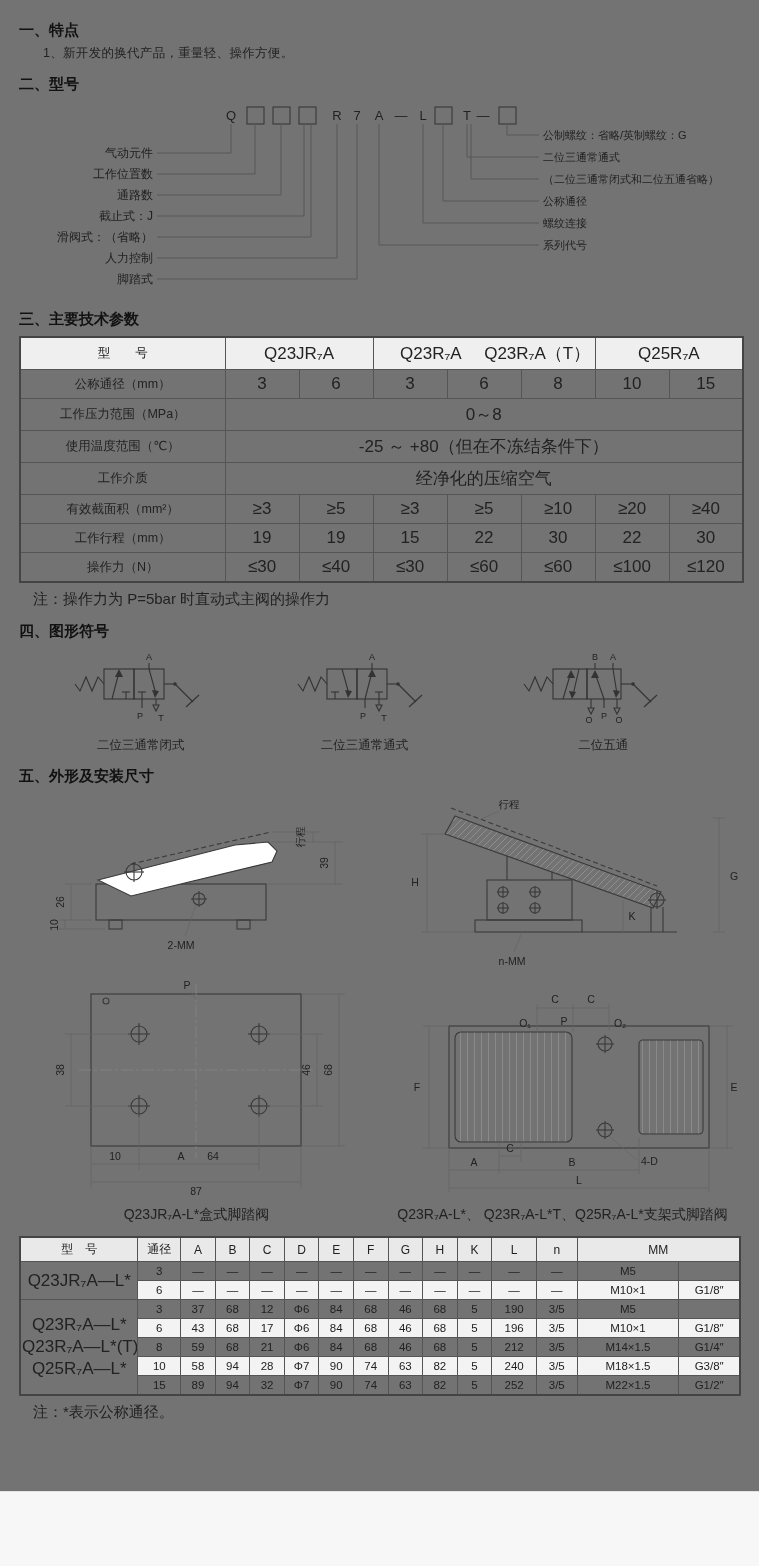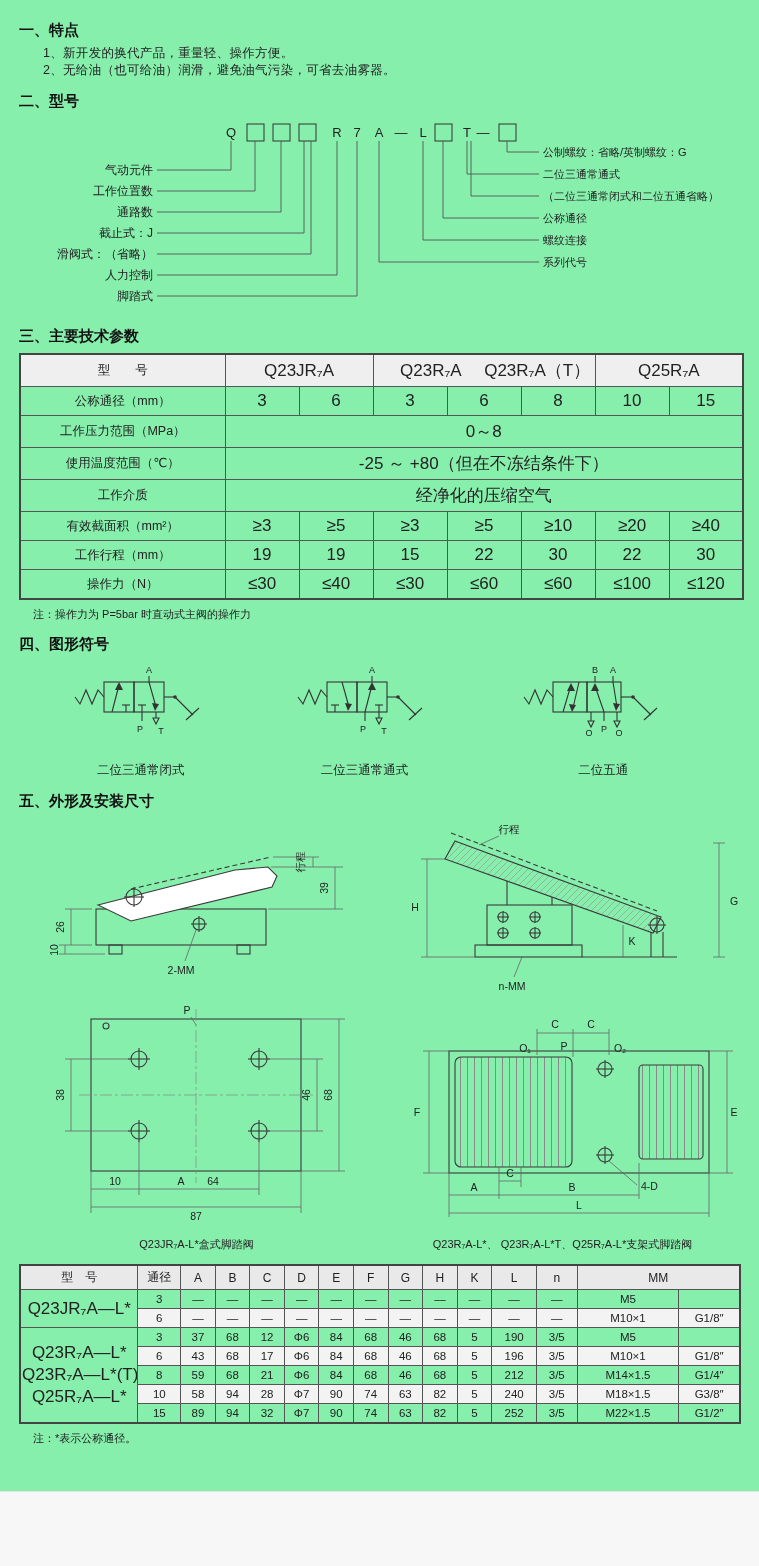--- a/index.html
+++ b/index.html
@@ -1,52 +1,51 @@
 <!DOCTYPE html>
 <html><head>
 <meta charset="utf-8">
 <style>
   html,body{margin:0;padding:0;background:#ffffff;}
   body{font-family:"Liberation Sans","DejaVu Sans",sans-serif;color:#1c1c1c;}
-  .page{position:relative;width:759px;height:1566px;background:#86efac;overflow:hidden;}
+  .page{position:relative;width:759px;height:1566px;background:#737373;overflow:hidden;}
   .content{padding:8px 19px 0 19px;}
   .sec-title{font-size:15px;font-weight:bold;color:#111;margin:13px 0 5px 0;}
   .feature-item{font-size:12.5px;color:#222;margin:0 0 0 24px;letter-spacing:.3px;}
   svg text{fill:#222;}
   .model-svg{display:block;margin-top:2px;}
   table{border-collapse:collapse;table-layout:fixed;border-radius:22px;}
   .param-table{width:721px;margin-top:7px;border:2px solid #444;}
   .param-table td{border:1px solid #555;font-size:17px;text-align:center;padding:4px 2px;color:#222;overflow:hidden;white-space:nowrap;}
   .param-table tr.head td{background:#efefef;}
   .param-table td.lbl{font-size:12.5px;}
   .param-table td.split span{display:inline-block;width:49%;text-align:center;}
-  .note{font-size:11px;color:#222;margin:7px 0 0 14px;}
+  .note{font-size:15px;color:#222;margin:7px 0 0 14px;}
   .symbols-row{display:flex;justify-content:space-around;align-items:flex-end;margin:10px 10px 0 10px;}
   .symbol{text-align:center;}
-  .sym-caption{font-size:12.5px;margin-top:16px;color:#222;}
+  .sym-caption{font-size:12.5px;margin-top:4px;color:#222;}
   .figures-row{display:flex;justify-content:space-between;margin-top:10px;}
   .fig{width:355px;text-align:center;}
-  .fig-caption{font-size:11px;color:#222;margin-top:10px;}
+  .fig-caption{font-size:14px;color:#222;margin-top:4px;}
   .dim-table{width:722px;margin-top:12px;border:2px solid #444;}
   .dim-table th,.dim-table td{border:1px solid #555;font-size:11.5px;font-weight:normal;text-align:center;padding:3px 1px;color:#222;overflow:hidden;white-space:nowrap;}
   .dim-table tr.head th{background:#e9e9e9;font-size:12px;}
   .dim-table tr.alt td{background:#f3f3f3;}
   .dim-table td.group{font-size:17px;}
   .dim-table td.group div{line-height:22px;}
   .footer{position:absolute;left:0;right:0;bottom:0;height:74px;background:#f7f7f7;border-top:1px solid #e3e3e3;}
 </style>
 </head>
 <body>
 
 <div class="page">
 <div class="content">
 
   <div class="sec-title">一、特点</div>
   <div class="feature-item">1、新开发的换代产品，重量轻、操作方便。</div>
-  <div class="feature-item">2、无给油（也可给油）润滑，避免油气污染，可省去油雾器。</div>
 
   <div class="sec-title">二、型号</div>
   <svg class="model-svg" width="721" height="198" viewBox="0 0 721 198">
     <g font-size="13" text-anchor="middle">
       <text x="212" y="21">Q</text>
       <text x="318" y="21">R</text>
       <text x="338" y="21">7</text>
       <text x="360" y="21">A</text>
       <text x="382" y="21">—</text>
       <text x="404" y="21">L</text>

